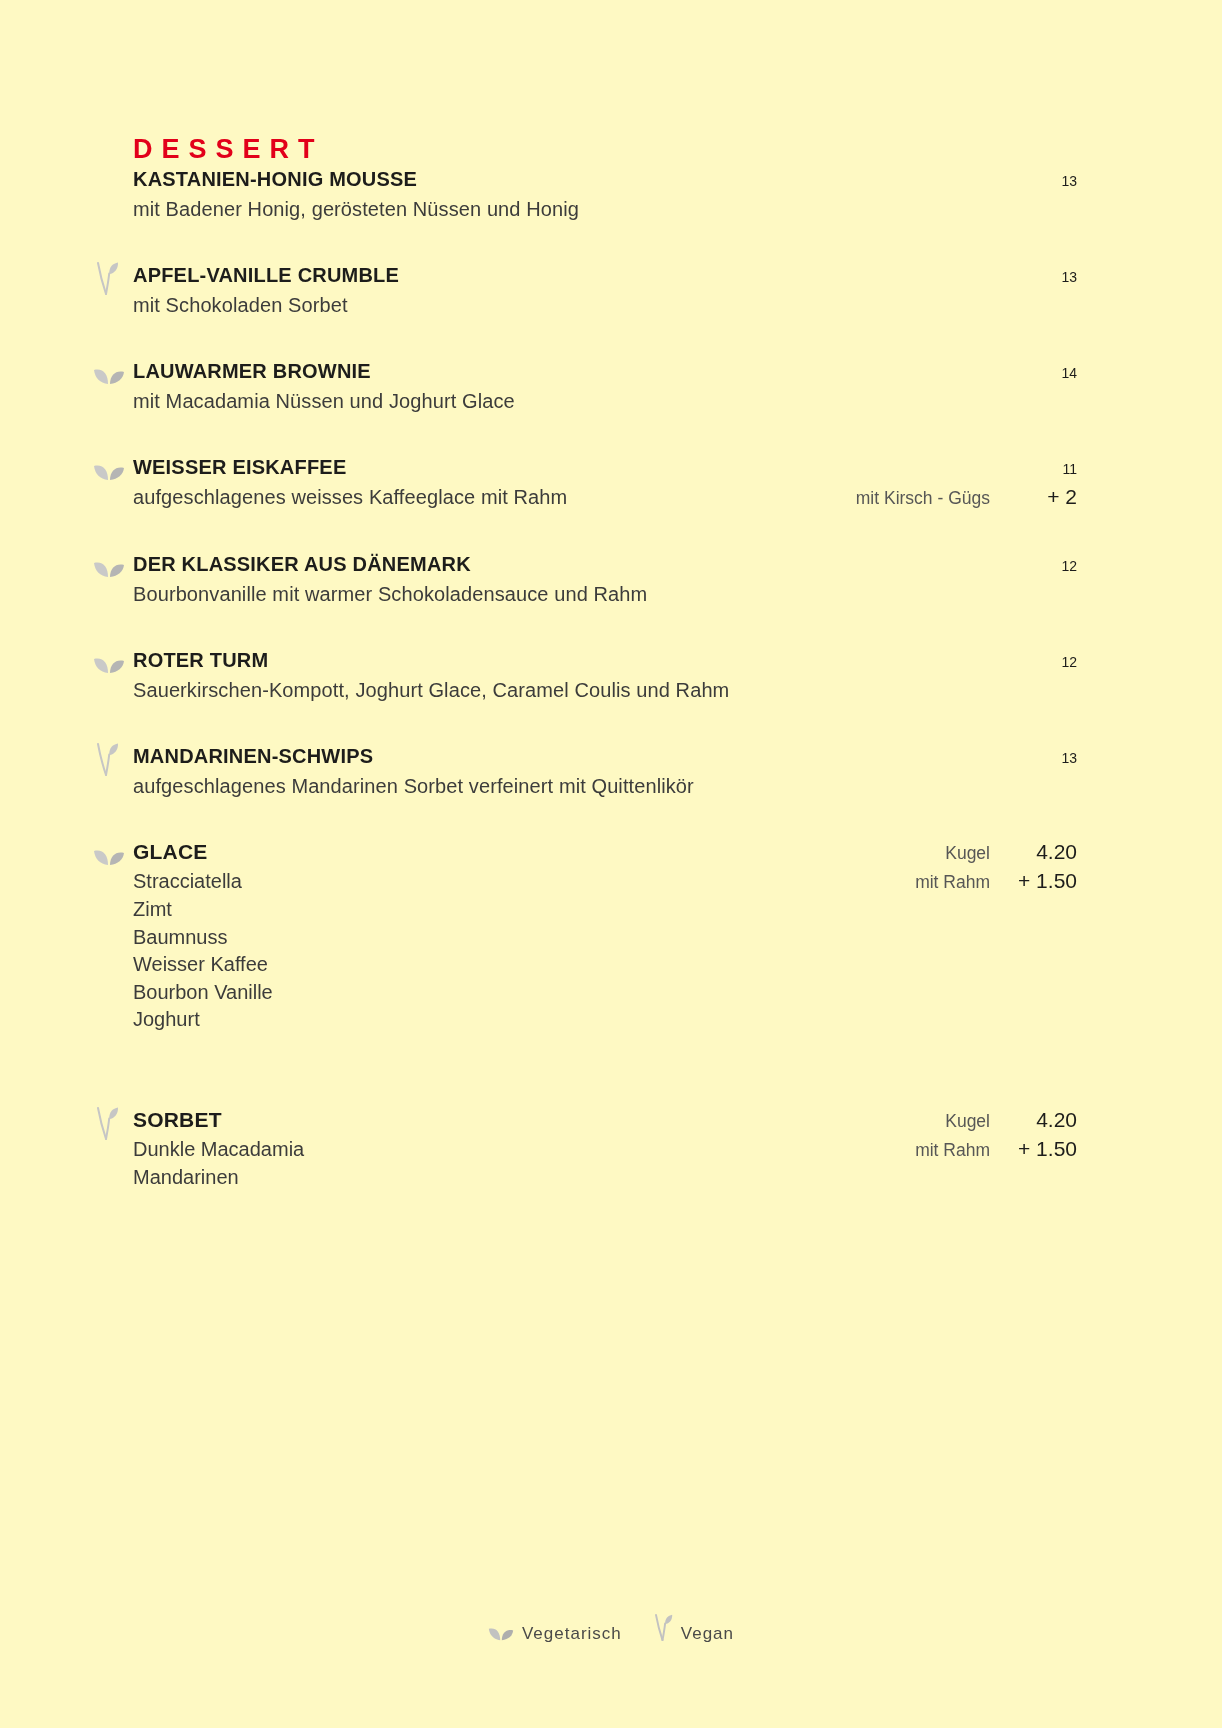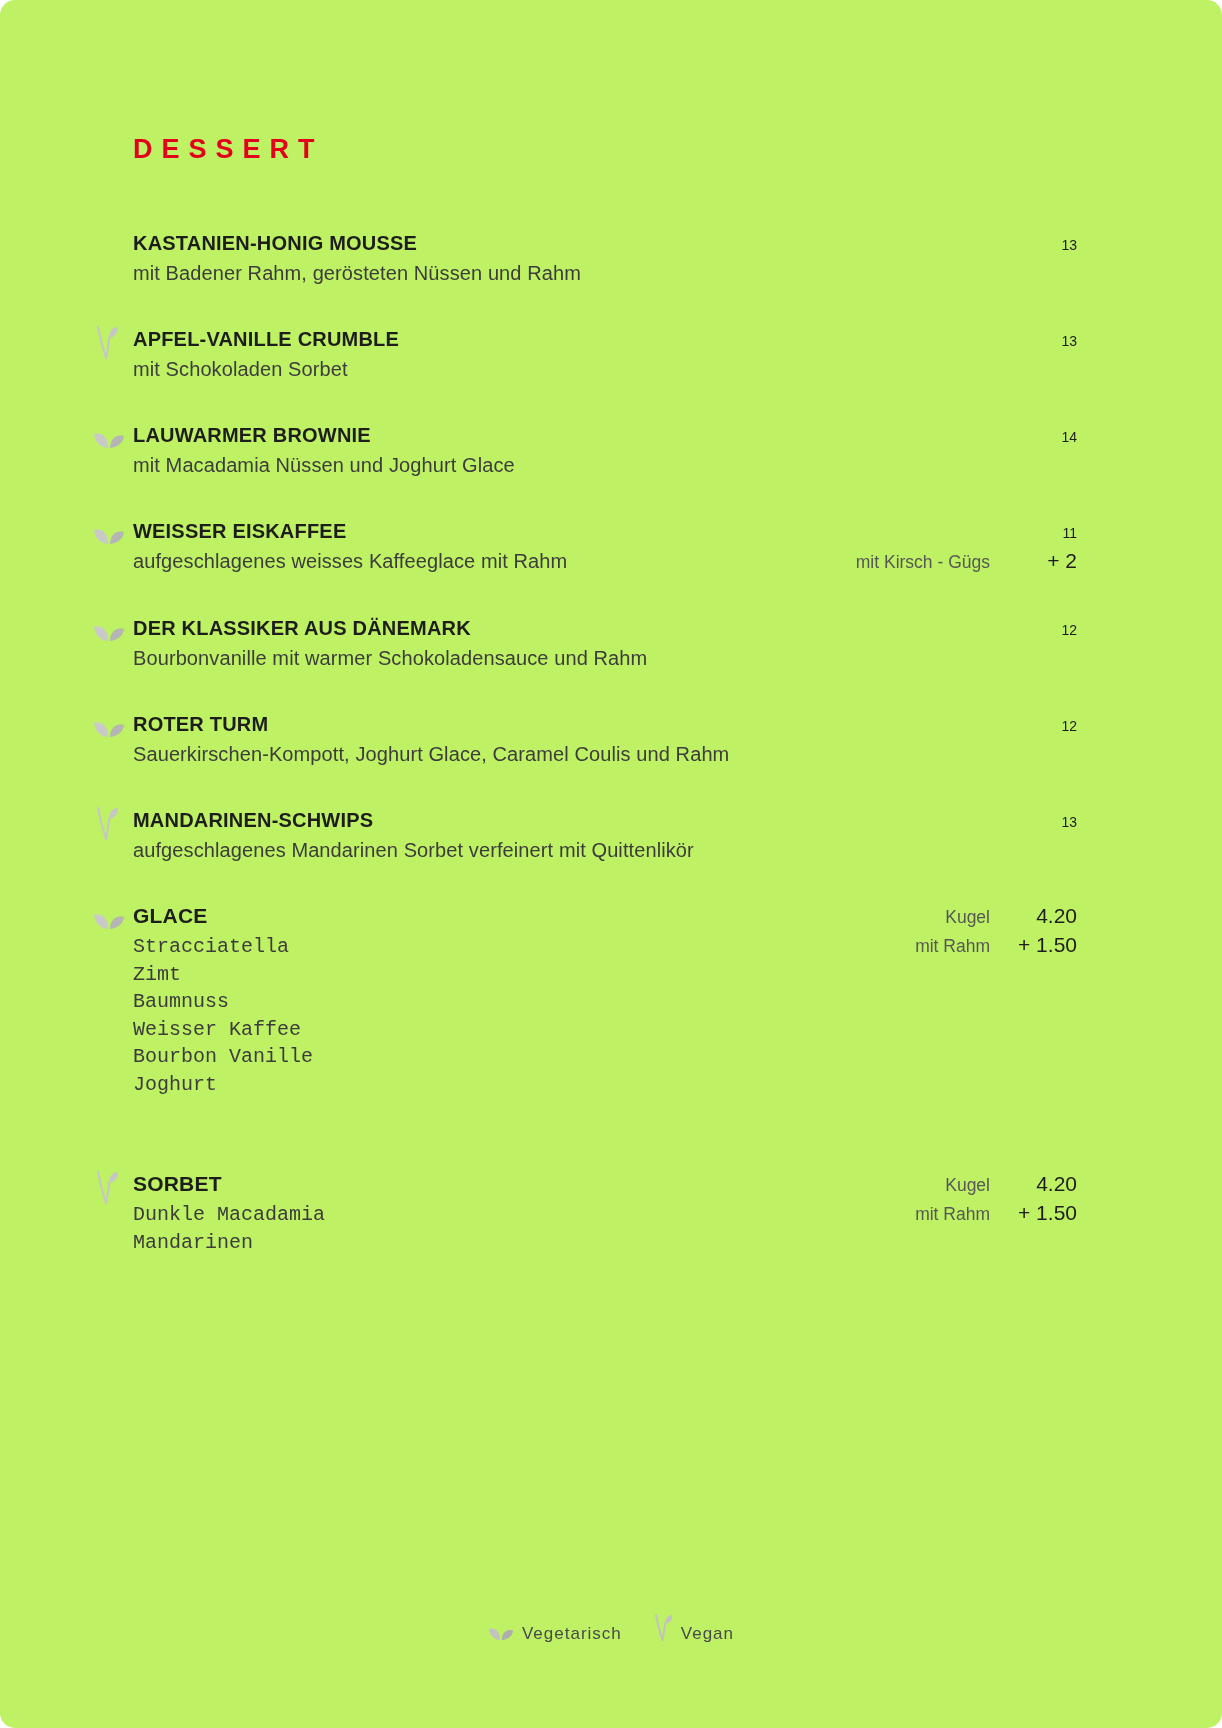--- a/index.html
+++ b/index.html
@@ -7,34 +7,33 @@
   body {
     width: 1222px; height: 1728px;
     position: relative;
     overflow: hidden;
     font-family: "Liberation Sans", sans-serif;
     color: #1d1d1b;
   }
   .page {
     position: relative;
     width: 1222px; height: 1728px;
-    background: #bef264;
-    border-radius: 15px;
+    background: #fef9c3;
   }
   .content {
     padding: 133px 145px 0 133px;
   }
   .menu-title {
     font-size: 27px;
     line-height: 32px;
     font-weight: 600;
     letter-spacing: 9px;
     color: #e2001a;
   }
-  .items { margin-top: 64px; }
+  .items { }
   .item { margin-bottom: 38px; position: relative; }
   .section { position: relative; }
   .row {
     display: flex;
     align-items: baseline;
   }
   .item-name {
     font-size: 20px;
     line-height: 28px;
     font-weight: 600;
@@ -83,21 +82,20 @@
     font-size: 21px;
     line-height: 28px;
     font-weight: 700;
     color: #1d1d1b;
     letter-spacing: 0.2px;
   }
   .flavor {
     font-size: 20px;
     line-height: 27.5px;
     color: #3c3c3b;
-    font-family: Liberation Mono, monospace;
   }
   .glace-section { margin-top: 29px; }
   .sorbet-section { margin-top: 72px; }
   .legend {
     position: absolute;
     top: 1622px;
     left: 0;
     width: 100%;
     display: flex;
     justify-content: center;
@@ -124,21 +122,21 @@
     <div class="menu-title">DESSERT</div>
 
     <div class="items">
 
       <div class="item">
         <div class="row">
           <span class="item-name">KASTANIEN-HONIG MOUSSE</span>
           <span class="item-price">13</span>
         </div>
         <div class="row">
-          <span class="item-desc">mit Badener Rahm, gerösteten Nüssen und Rahm</span>
+          <span class="item-desc">mit Badener Honig, gerösteten Nüssen und Honig</span>
         </div>
       </div>
 
       <div class="item">
         <span class="diet-icon">
           <svg width="26" height="34" viewBox="0 0 26 34">
             <path d="M5,1 C7,12 10,23 13,32" fill="none" stroke="#c6c6c5" stroke-width="2" stroke-linecap="round"></path>
             <path d="M13,32 C14.5,24 15.5,18 16.2,11.5" fill="none" stroke="#c6c6c5" stroke-width="2" stroke-linecap="round"></path>
             <path d="M16.2,12 C16,4.5 20,1.5 25,0.5 C25.3,7 21.5,11.5 16.2,12 Z" fill="#c6c6c5"></path>
           </svg>

